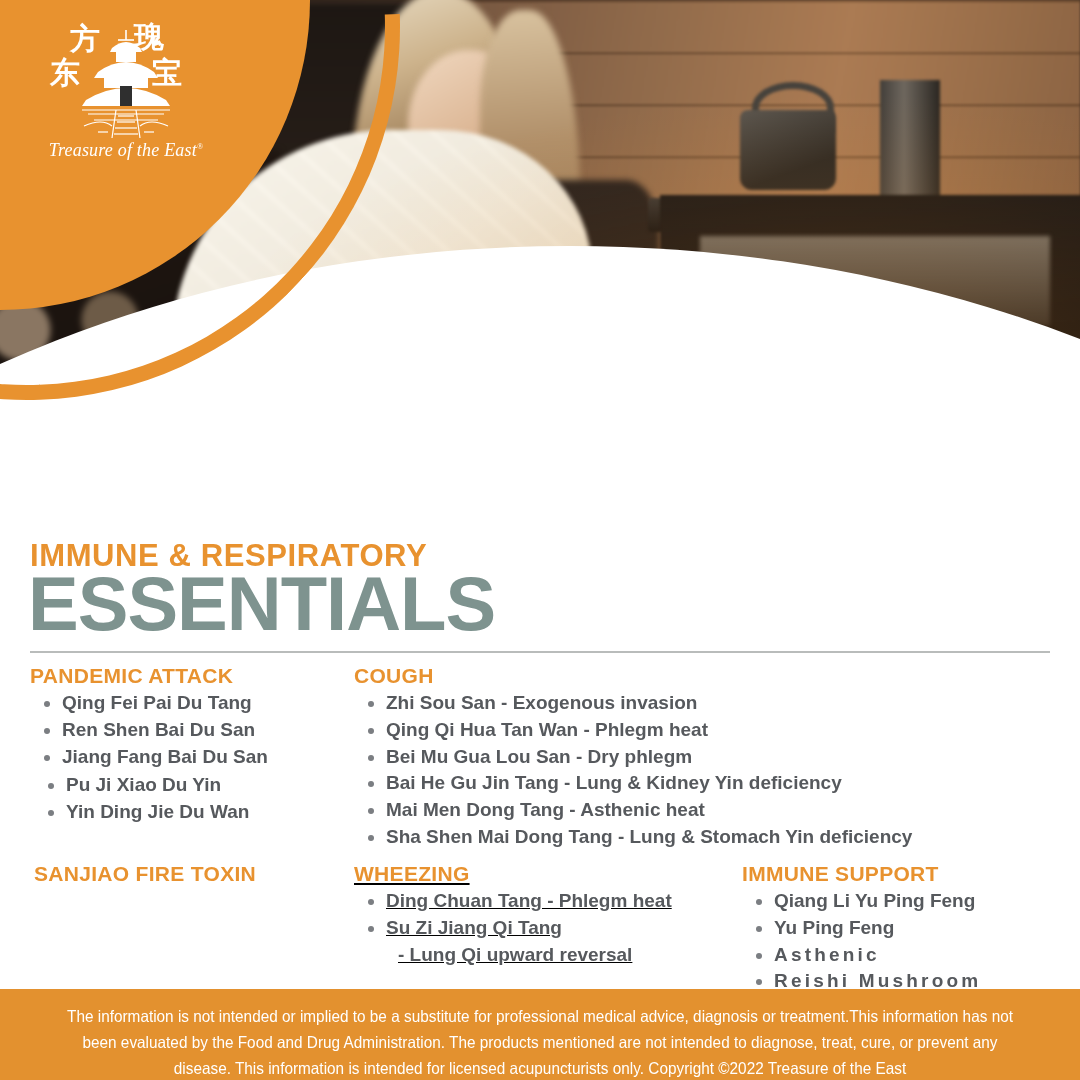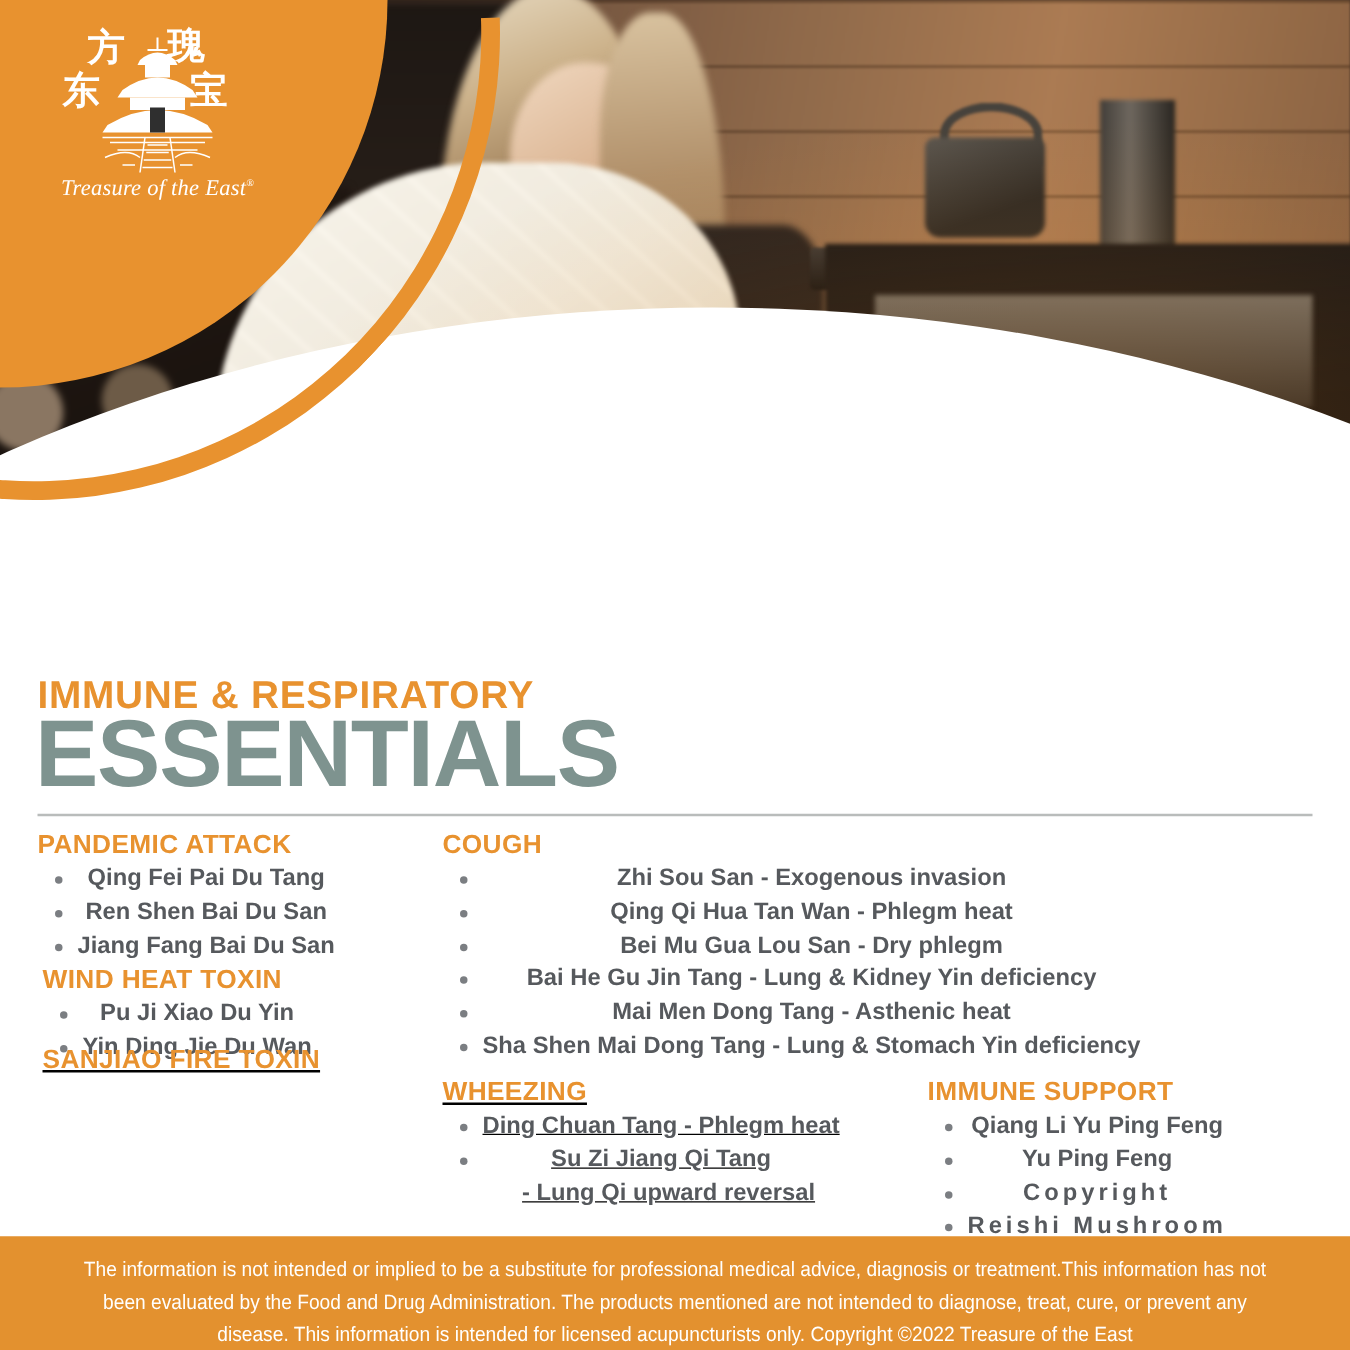--- a/index.html
+++ b/index.html
@@ -279,37 +279,37 @@
     position:absolute;left:30px;top:651px;width:1020px;height:2px;
     background:#b9bcbb;
   }
 
   
   .sect{position:absolute;}
   .sect h3{
     margin:0 0 2px 0;
     font-size:21px;font-weight:bold;letter-spacing:.3px;color:#e8922f;
   }
-  .sect ul{margin:0;padding:0;list-style:none;text-align:center;}
+  .sect ul{margin:0;padding:0;list-style:none;}
   .sect li{
     position:relative;padding-left:32px;
     font-size:19px;font-weight:bold;color:#56595d;
     line-height:1.41;white-space:nowrap;
   }
   .sect li::before{
     content:"";position:absolute;left:14px;top:11px;
     width:6px;height:6px;border-radius:50%;background:#7b7e82;
   }
   .sect li.cont{padding-left:44px;}
   .sect li.cont::before{display:none;}
   .sect li.spaced{letter-spacing:3.2px;}
 
   .s-pandemic{left:30px;top:664px;}
   .s-windheat{left:34px;top:772px;}
-  .s-sanjiao{left:34px;top:836px;text-decoration:underline;}
+  .s-sanjiao{left:34px;top:862px;}
   .s-cough{left:354px;top:664px;}
   .s-wheezing{left:354px;top:862px;text-decoration:underline;}
   .s-immune{left:742px;top:862px;}
 
   
   .footer{
     position:absolute;left:0;top:989px;width:1080px;height:104px;
     background:#e3912f;
   }
   .footer p{
@@ -461,21 +461,20 @@
   <div class="sect s-pandemic">
     <h3>PANDEMIC ATTACK</h3>
     <ul>
       <li>Qing Fei Pai Du Tang</li>
       <li>Ren Shen Bai Du San</li>
       <li>Jiang Fang Bai Du San</li>
     </ul>
   </div>
 
   <div class="sect s-windheat">
-    <h3>WIND HEAT TOXIN</h3>
     <ul>
       <li>Pu Ji Xiao Du Yin</li>
       <li>Yin Ding Jie Du Wan</li>
     </ul>
   </div>
 
   <div class="sect s-sanjiao">
     <h3>SANJIAO FIRE TOXIN</h3>
   </div>
 
@@ -498,21 +497,21 @@
       <li>Su Zi Jiang Qi Tang</li>
       <li class="cont">- Lung Qi upward reversal</li>
     </ul>
   </div>
 
   <div class="sect s-immune">
     <h3>IMMUNE SUPPORT</h3>
     <ul>
       <li>Qiang Li Yu Ping Feng</li>
       <li>Yu Ping Feng</li>
-      <li class="spaced">Copyright</li>
+      <li class="spaced">Asthenic</li>
       <li class="spaced">Reishi Mushroom</li>
     </ul>
   </div>
 
   <div class="footer">
     <p>The information is not intended or implied to be a substitute for professional medical advice, diagnosis or treatment.This information has not been evaluated by the Food and Drug Administration. The products mentioned are not intended to diagnose, treat, cure, or prevent any disease. This information is intended for licensed acupuncturists only. Copyright ©2022 Treasure of the East</p>
   </div>
 
 </div>
 

